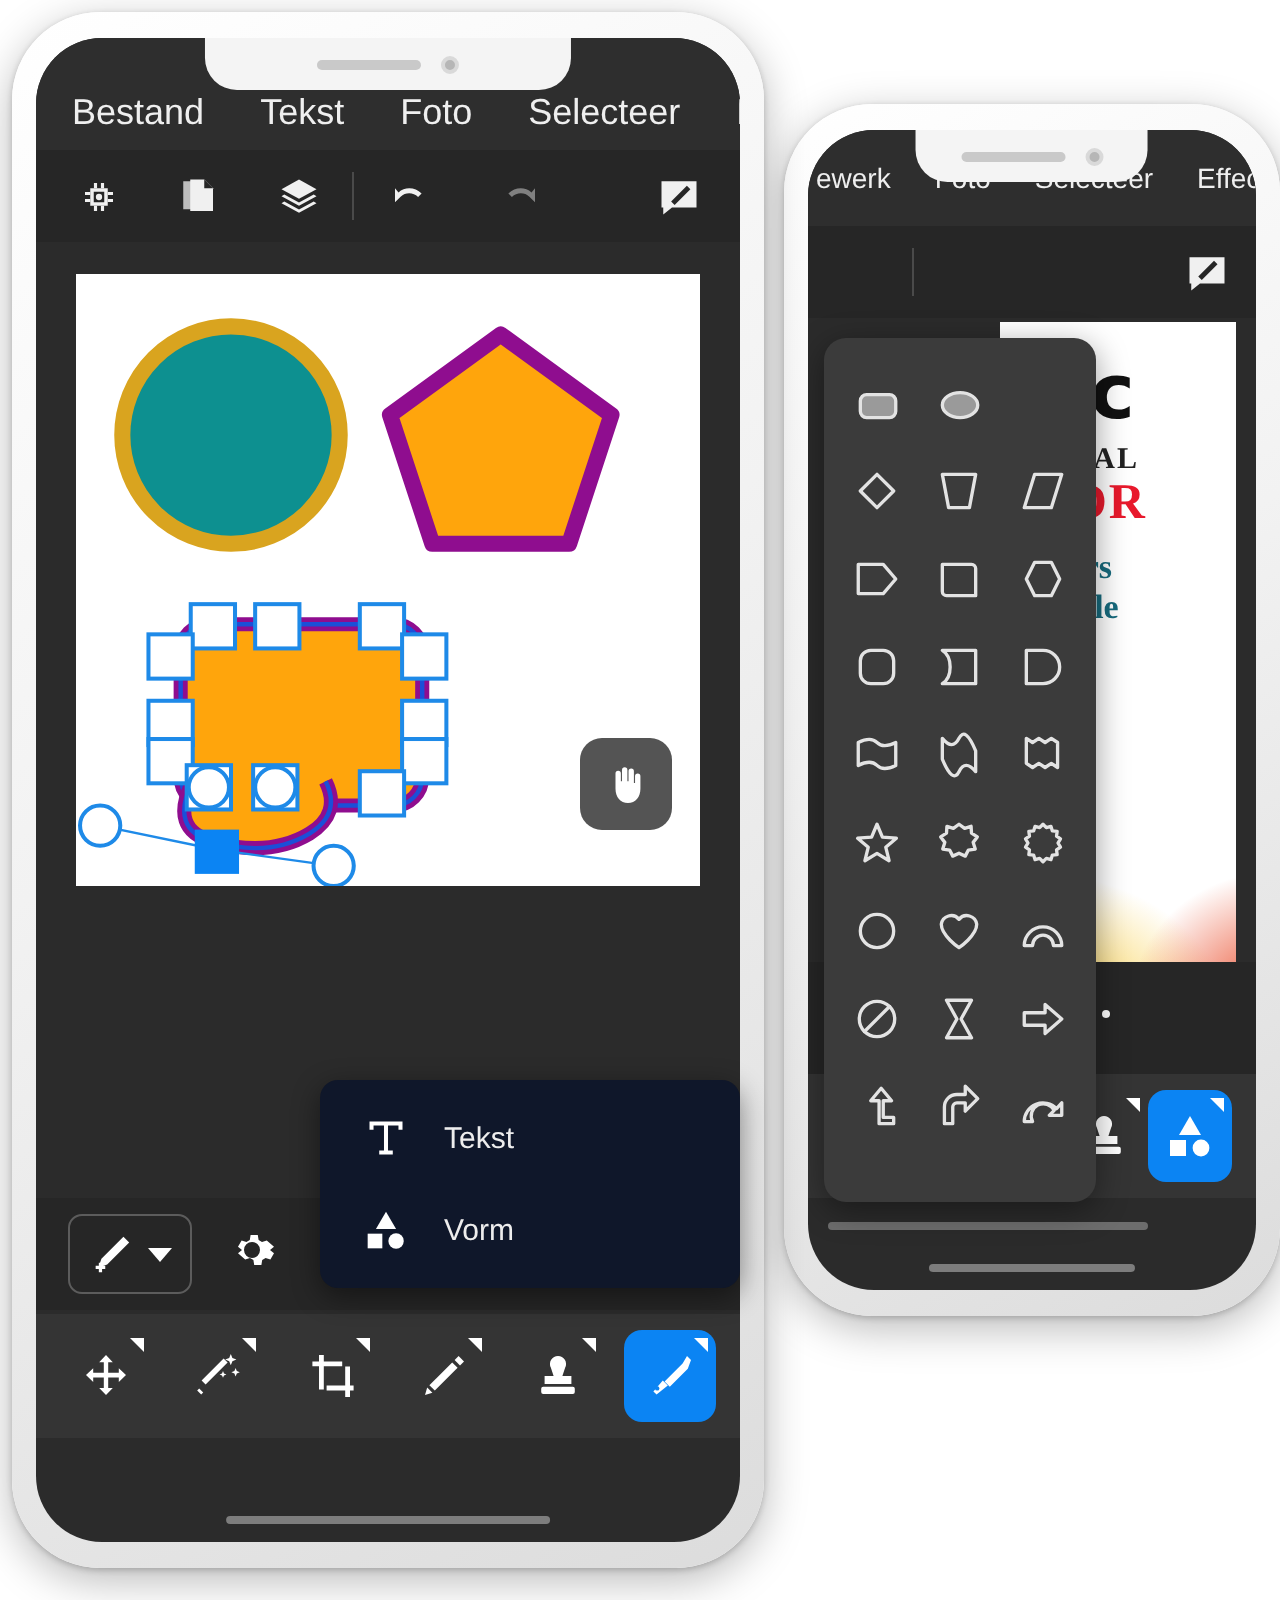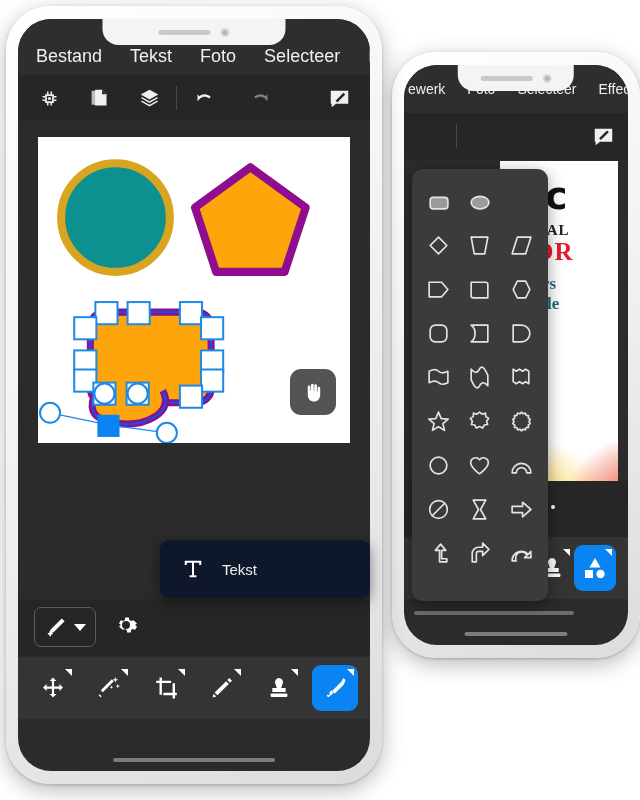--- a/index.html
+++ b/index.html
@@ -637,15 +637,25 @@
 
   <div class="ctxmenu" id="ctxmenu">
       <div class="ctxitem">
         <span style="display: flex; width: 24px;">
           <svg viewBox="0 0 24 24">
             <path d="M3 3h18v4.5h-2.2V5.2h-5.7v13.6h2.6V21H8.3v-2.2h2.6V5.2H5.2v2.3H3z"></path>
           </svg>
         </span>
         <span>Tekst</span>
       </div>
+      <div class="ctxitem">
+        <span style="display: flex; width: 24px;">
+          <svg viewBox="0 0 24 24">
+            <path d="M12 2l5.5 9.5h-11z"></path>
+            <rect x="2" y="14" width="8" height="8"></rect>
+            <circle cx="17.5" cy="18" r="4.2"></circle>
+          </svg>
+        </span>
+        <span>Vorm</span>
+      </div>
     </div>
 
 </div>
 
 </body></html>

